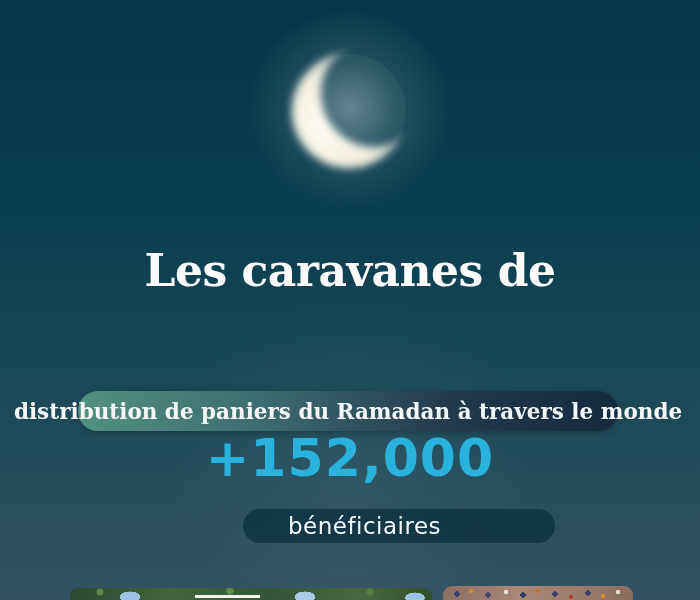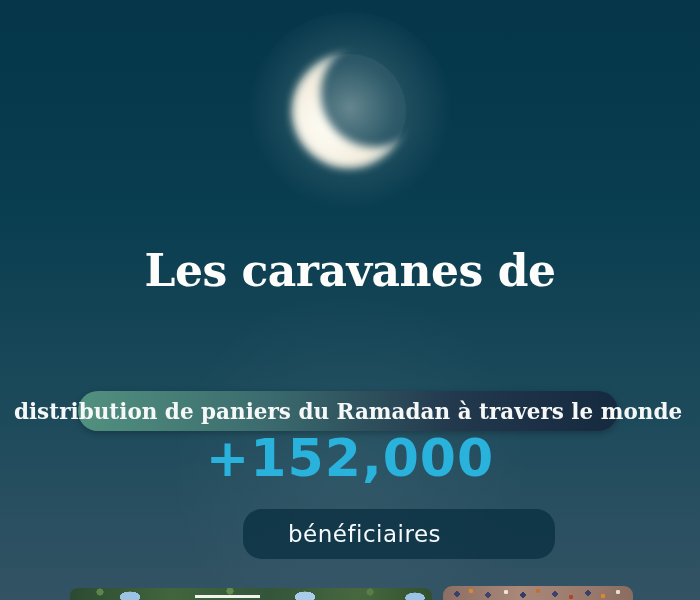--- a/index.html
+++ b/index.html
@@ -32,21 +32,21 @@
     color:#f6f8f7; font-family:"DejaVu Serif", serif; font-weight:600;
     font-size:21.5px; white-space:nowrap;
   }
   .stat-value {
     position:absolute; left:0; top:414px; width:700px;
     text-align:center; color:#29b2dc;
     font-size:52px; line-height:88px; font-weight:700;
     letter-spacing:1px;
   }
   .stat-label-pill {
-    position:absolute; left:243px; top:509px; width:312px; height:50px;
+    position:absolute; left:243px; top:509px; width:312px; height:34px;
     border-radius:19px; background:rgba(8,47,64,0.75);
     display:flex; align-items:center;
   }
   .stat-label-pill span {
     margin-left:45px; color:#f4fafc; font-size:23px; font-weight:400;
     letter-spacing:0.5px;
   }
   .photo { position:absolute; overflow:hidden; }
   .photo-left {
     left:70px; top:588px; width:362px; height:12px;

